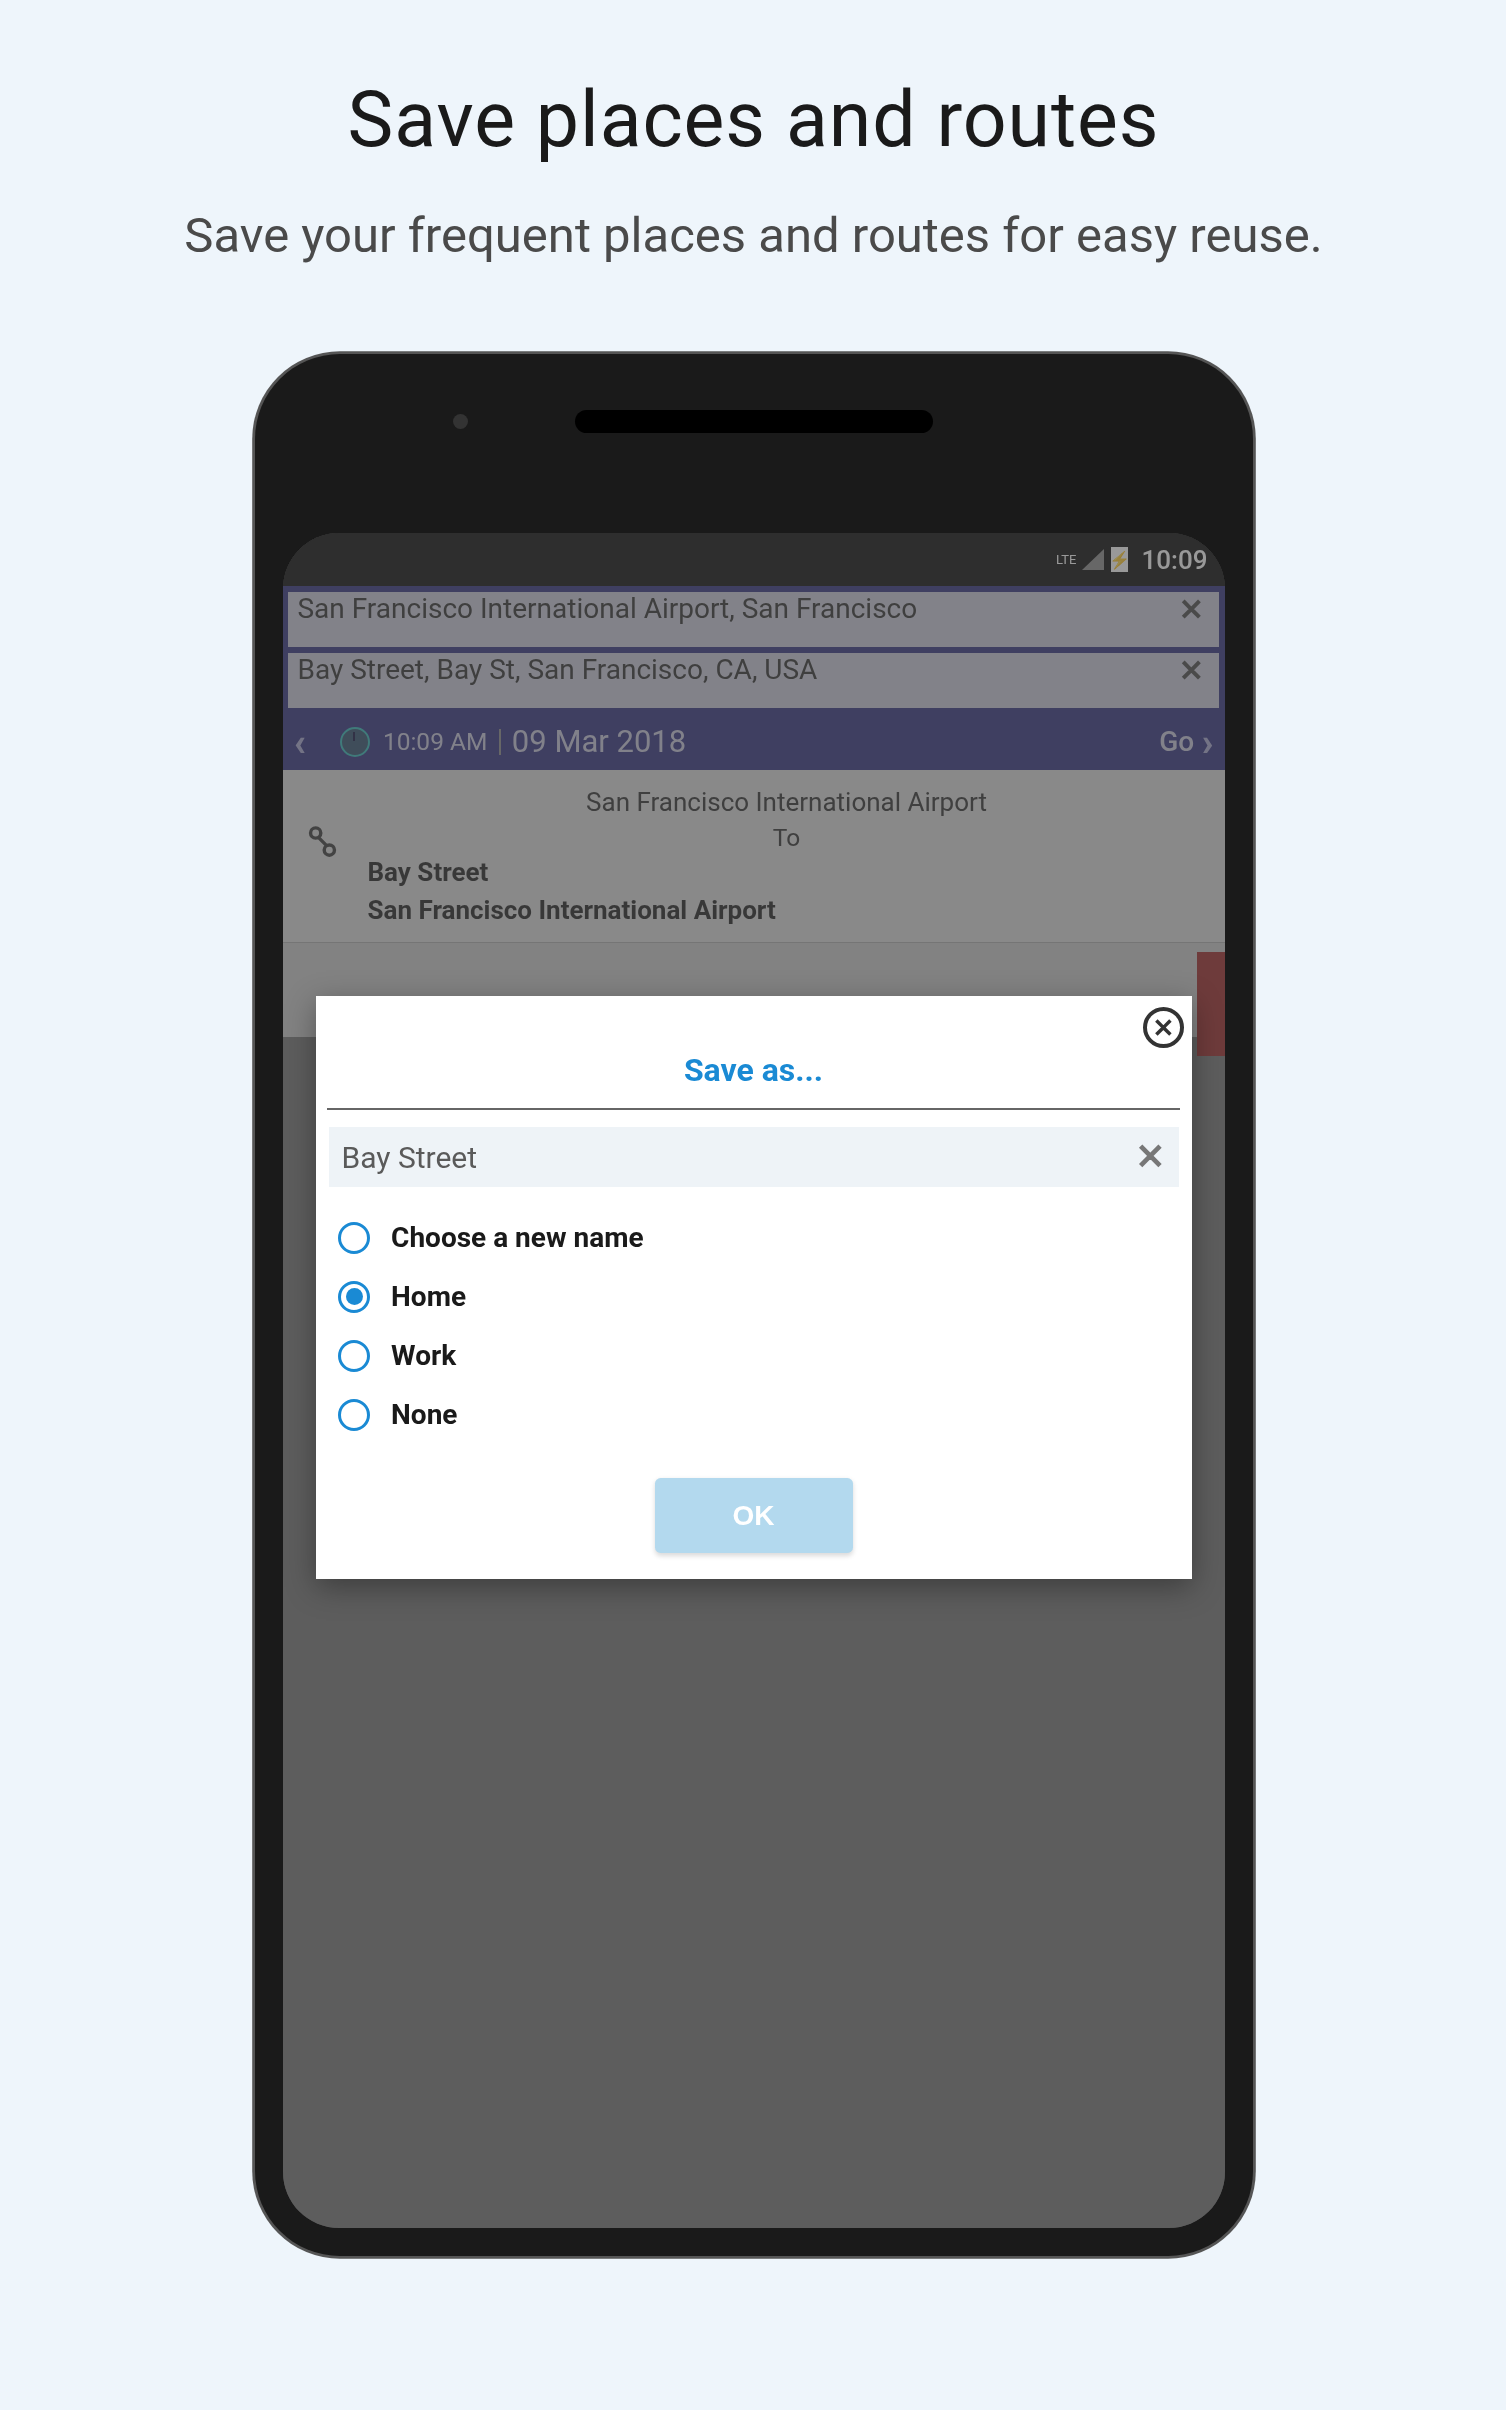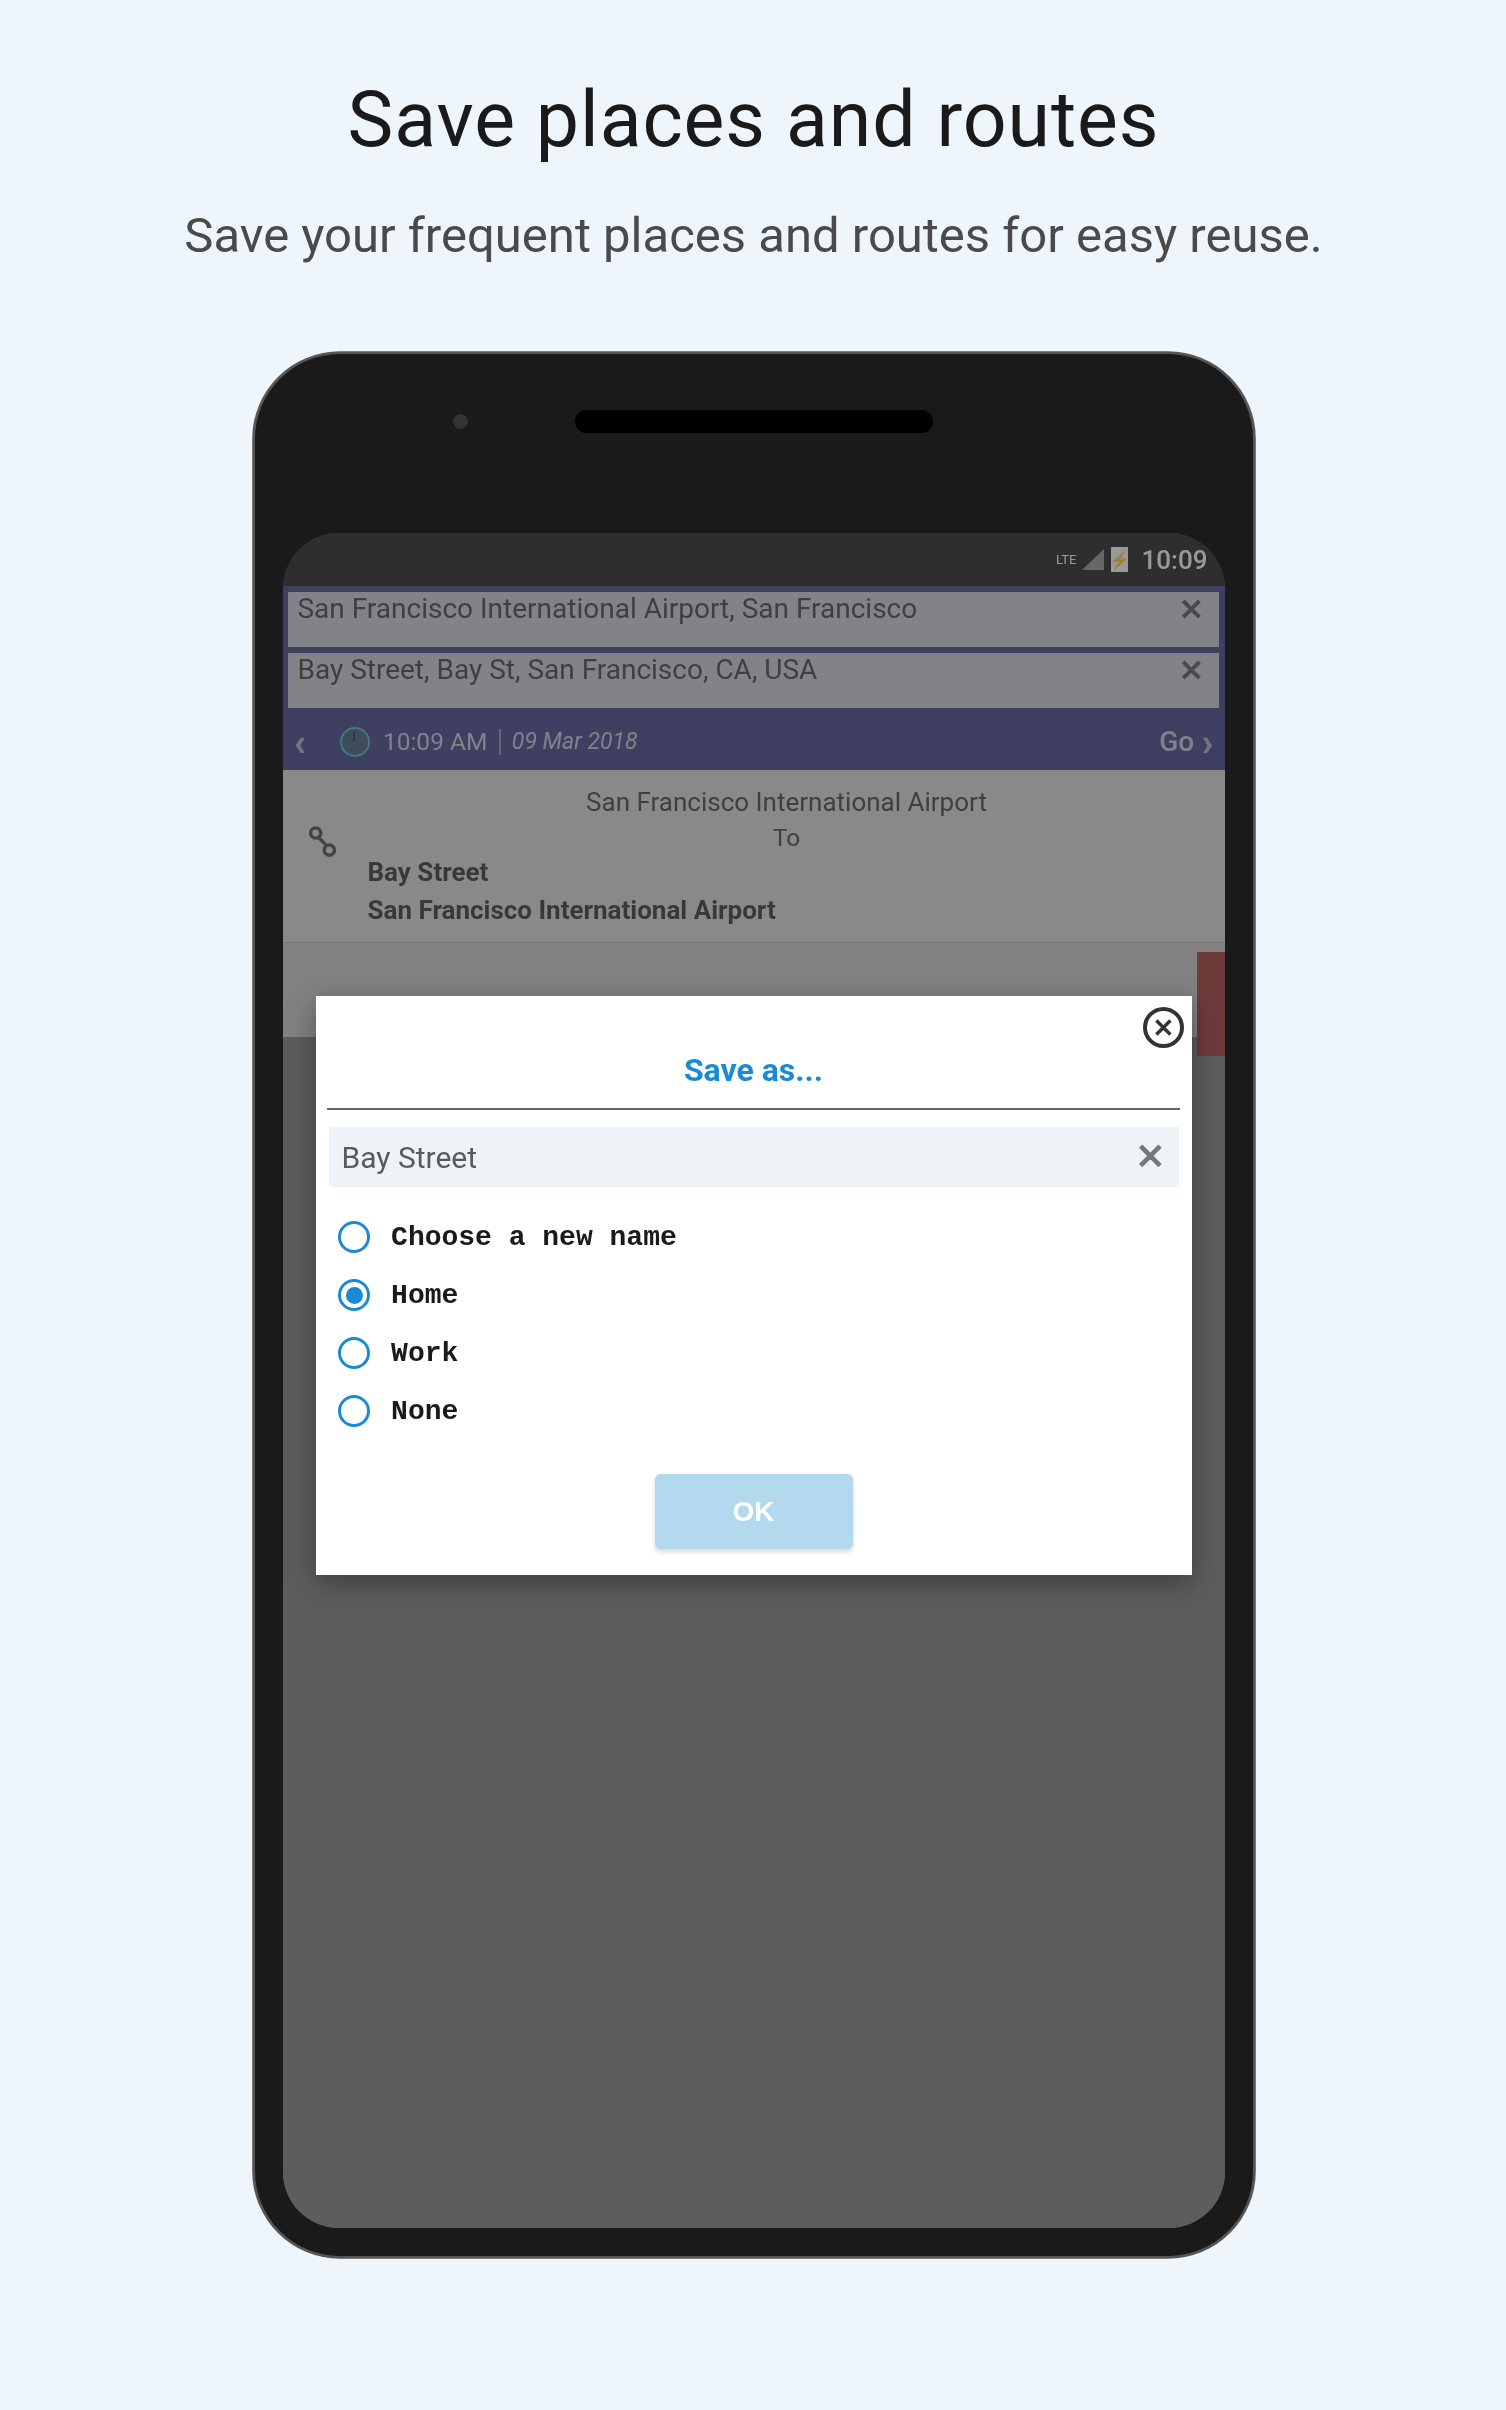--- a/index.html
+++ b/index.html
@@ -164,23 +164,22 @@
       font-size: 24.5px;
       margin-left: 13px;
     }
     .time-divider {
       width: 1.9px;
       height: 26px;
       background: #888;
       margin: 0 11.3px;
     }
     .date-text {
-      font-size: 23px;
+      font-size: 31px;
       flex: 1;
-      font-style: italic;
     }
     .go-text {
       font-size: 28px;
       font-weight: 500;
       margin-right: 7.5px;
     }
     .go-arrow {
       font-size: 38px;
       color: #a5a5d0;
       font-weight: 900;
@@ -291,21 +290,20 @@
       font-size: 30px;
       color: #5a5a5a;
     }
     .name-clear {
       font-size: 36px;
       color: #777;
       font-weight: 700;
     }
     .radio-group {
       padding: 0 22.6px;
-      font-family: Liberation Mono, monospace;
     }
     .radio-item {
       display: flex;
       align-items: center;
       gap: 21px;
       padding: 13px 0;
     }
     .radio-circle {
       width: 32px;
       height: 32px;

